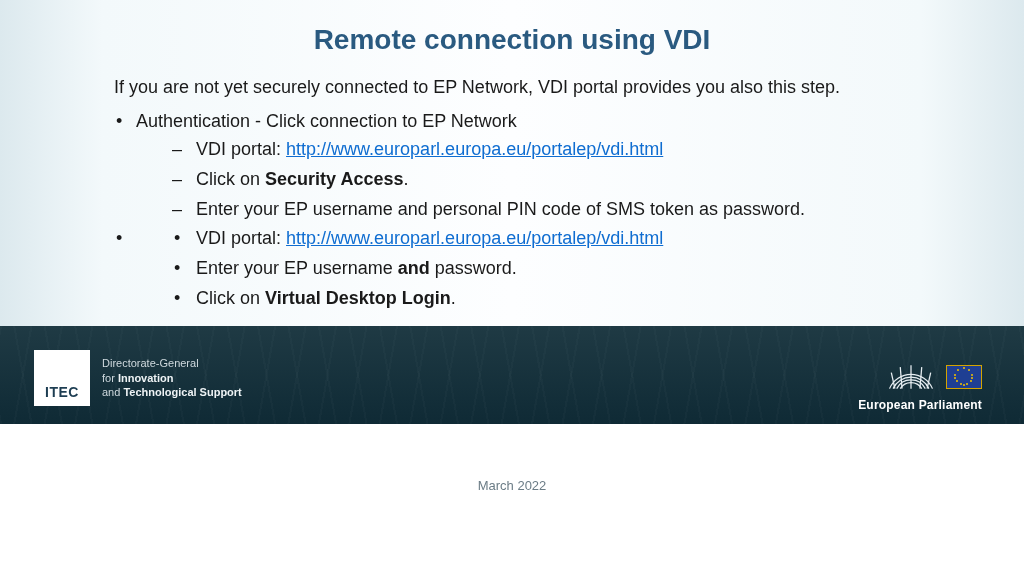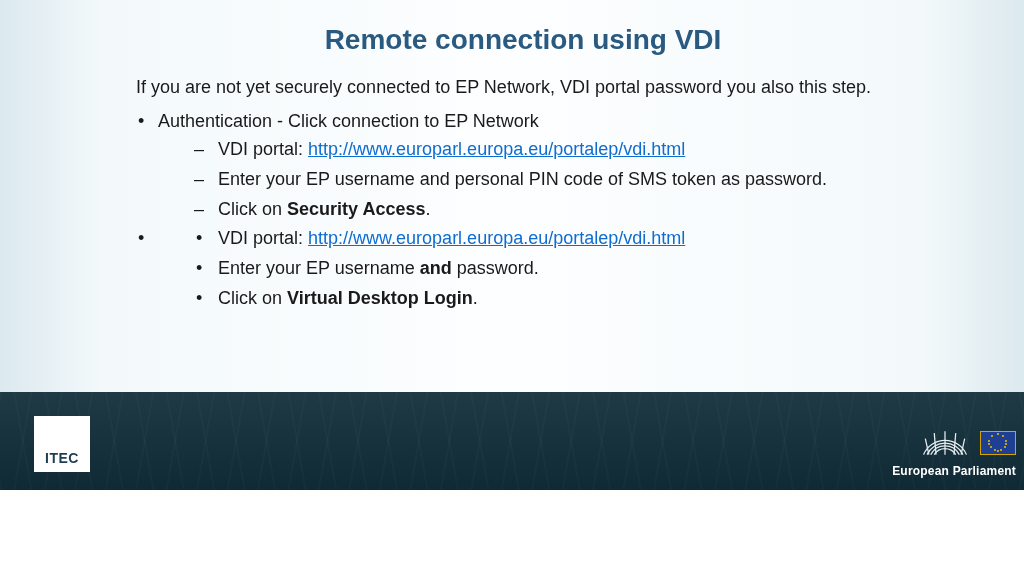--- a/index.html
+++ b/index.html
@@ -1,20 +1,19 @@
 <!DOCTYPE html>
 <html><head>
 <meta charset="utf-8">
 <style>
   * { margin: 0; padding: 0; box-sizing: border-box; }
   html, body { width: 1024px; height: 576px; overflow: hidden; font-family: Arial, Helvetica, sans-serif; }
   .slide {
-    width: 1024px; height: 490px; position: relative;
+    width: 1024px; height: 424px; position: relative;
     background: linear-gradient(to right, #dce9ee 0%, #f3f9fb 10%, #fdfeff 50%, #f3f9fb 90%, #dce9ee 100%);
-    padding-left: 22px;
   }
   .title {
     text-align: center;
     color: #2a5a80;
     font-size: 28px;
     font-weight: bold;
     padding-top: 24px;
     padding-bottom: 18px;
   }
   .content {
@@ -48,51 +47,51 @@
   }
   .itec-block { position: absolute; left: 34px; bottom: 18px; display: flex; align-items: center; gap: 12px; }
   .itec-logo { width: 56px; height: 56px; background: #fff; display: flex; align-items: flex-end; justify-content: center; padding-bottom: 6px; }
   .itec-logo span { color: #1d3d52; font-weight: 800; font-size: 14px; letter-spacing: 0.5px; margin-top: 36px; }
   .itec-text { color: #cfd9de; font-size: 11px; line-height: 1.35; }
   .itec-text .l2 { color: #eef3f5; font-weight: 600; }
   .date-label {
     position: absolute; left: 50%; transform: translateX(-50%);
     top: 478px; color: #6b7c86; font-size: 13px;
   }
-  .ep-block { position: absolute; right: 8px; bottom: 12px; text-align: center; color: #fff; }
+  .ep-block { position: absolute; right: 42px; bottom: 12px; text-align: center; color: #fff; }
   .ep-top { display: flex; align-items: center; gap: 8px; justify-content: flex-end; }
   .ep-arc { width: 54px; height: 34px; }
   .ep-flag {
     width: 36px; height: 24px; background: #1f3f93; border: 1px solid #d4a400;
     display: flex; align-items: center; justify-content: center; position: relative;
   }
   .ep-flag .star-ring { width: 18px; height: 18px; position: relative; }
   .ep-flag .sdot { position: absolute; width: 2px; height: 2px; background: #f2c200; border-radius: 50%; }
   .ep-label { font-size: 12px; font-weight: 700; margin-top: 4px; letter-spacing: 0.2px; }
 </style>
 </head>
 <body>
 
 <div class="slide">
   <div class="title">Remote connection using VDI</div>
 
   <div class="content">
-    <p class="intro">If you are not yet securely connected to EP Network, VDI portal password you also this step.</p>
+    <p class="intro">If you are not yet securely connected to EP Network, VDI portal provides you also this step.</p>
 
     <ul class="level1">
       <li>
         <span>Authentication - Click connection to EP Network</span>
         <ul class="level2 dash">
           <li>
             <span>VDI portal: </span><a class="lnk" href="#">http://www.europarl.europa.eu/portalep/vdi.html</a>
           </li>
-          <li>Enter your EP username and personal PIN code of SMS token as password.</li>
           <li>
             <span>Click on </span><span class="bold">Security Access</span><span>.</span>
           </li>
+          <li>Enter your EP username and personal PIN code of SMS token as password.</li>
         </ul>
       </li>
       <li>
         <ul class="level2 bullet">
           <li>
             <span>VDI portal: </span><a class="lnk" href="#">http://www.europarl.europa.eu/portalep/vdi.html</a>
           </li>
           <li>
             <span>Enter your EP username </span><span class="bold">and</span><span> password.</span>
           </li>
@@ -104,20 +103,25 @@
     </ul>
   </div>
 
   <div class="date-label">March 2022</div>
 
   <div class="footer">
     <div class="itec-block">
       <div class="itec-logo">
           <span>ITEC</span>
         </div>
+      <div class="itec-text">
+        <div>Directorate-General</div>
+        <div><span>for </span><span class="l2">Innovation</span></div>
+        <div><span>and </span><span class="l2">Technological Support</span></div>
+      </div>
     </div>
 
     <div class="ep-block">
       <div class="ep-top">
         <svg class="ep-arc" viewBox="0 0 60 38">
           <g stroke="#e7eef2" stroke-width="1.4" fill="none">
             <path d="M6 32 A26 26 0 0 1 54 32"></path>
             <path d="M10 32 A22 22 0 0 1 50 32"></path>
             <path d="M14 32 A18 18 0 0 1 46 32"></path>
             <path d="M18 32 A14 14 0 0 1 42 32"></path>

